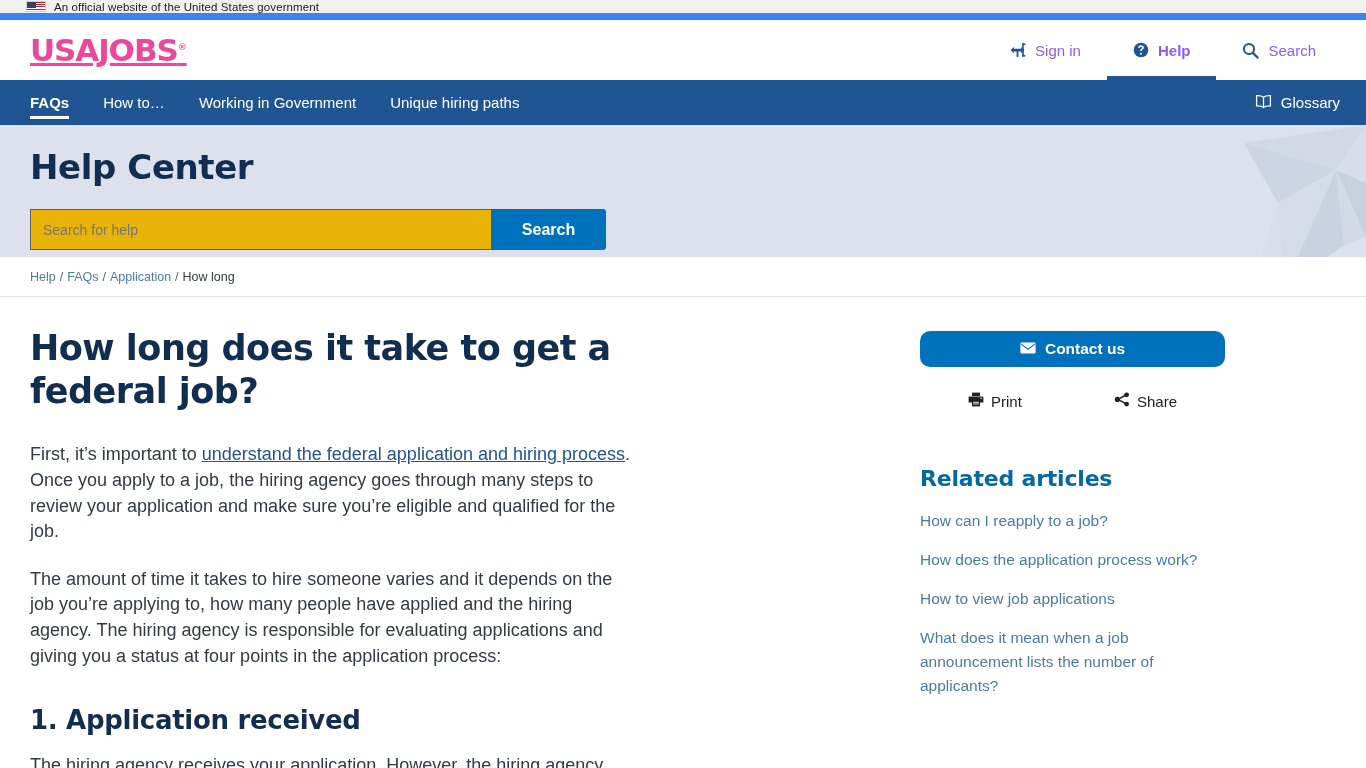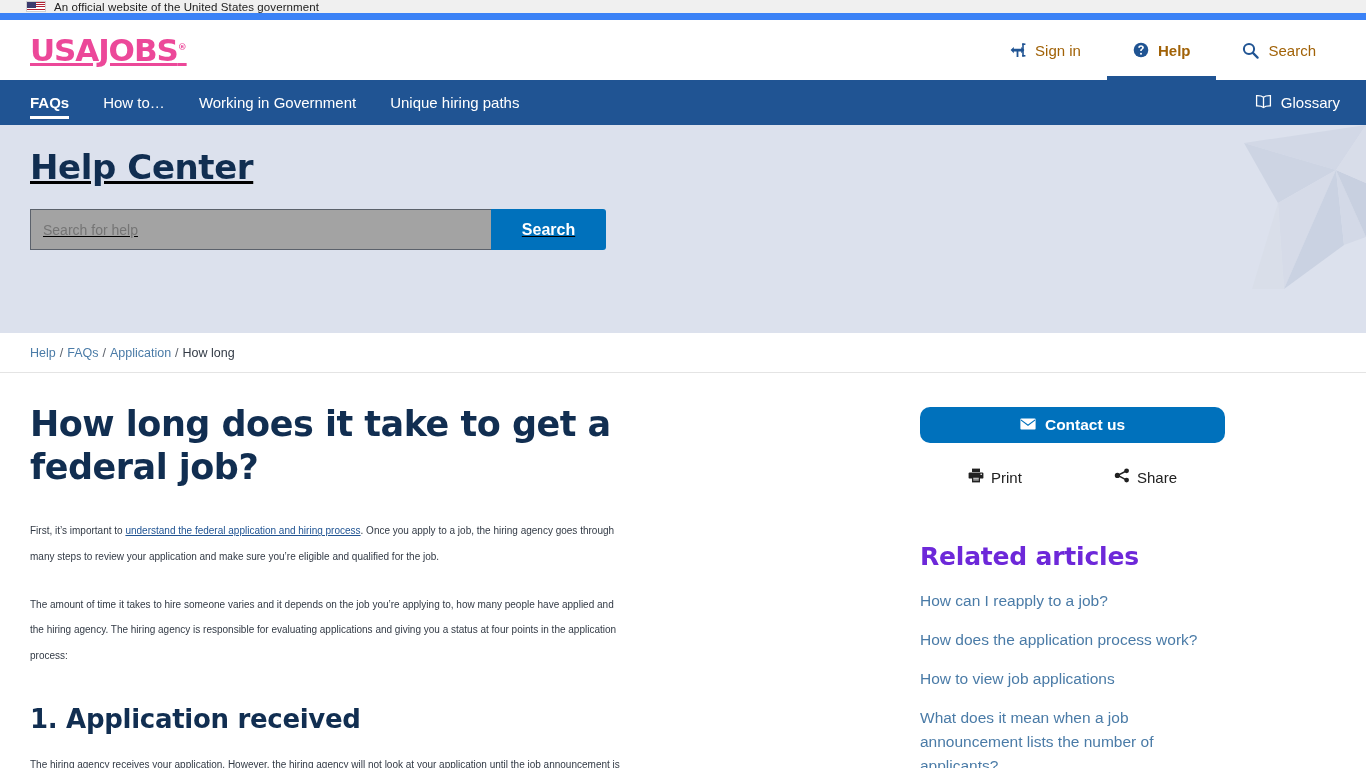--- a/index.html
+++ b/index.html
@@ -85,21 +85,21 @@
     display: flex;
     align-items: stretch;
     height: 60px;
     padding-right: 24px;
   }
   .header-link {
     display: flex;
     align-items: center;
     gap: 9px;
     padding: 0 26px;
-    color: #a16207;
+    color: #8b5cf6;
     font-size: 15px;
     text-decoration: none;
     cursor: pointer;
     position: relative;
     height: 60px;
   }
   .header-link.is-active {
     font-weight: 700;
   }
   .header-link.is-active::after {
@@ -144,46 +144,45 @@
     align-items: center;
   }
   .nav-right .nav-item {
     margin-right: 0;
     gap: 9px;
   }
 
   
   .hero {
     background: #dce1ed;
-    height: 208px;
+    height: 132px;
     position: relative;
     overflow: hidden;
     padding: 22px 0 0 30px;
-    text-decoration: underline;
   }
   .hero-title {
     font-size: 34px;
     font-weight: 700;
     color: #112e51;
     margin: 0 0 22px 0;
     letter-spacing: -0.4px;
     font-family: "DejaVu Sans", sans-serif;
   }
   .search-row {
     display: flex;
     width: 576px;
     height: 41px;
     position: relative;
     z-index: 2;
   }
   .search-input {
     flex: 1;
     border: 1px solid #5b616b;
     border-right: none;
-    background: #a3a3a3;
+    background: #eab308;
     font-size: 14px;
     padding: 0 12px;
     color: #323a45;
     outline: none;
     font-family: "Liberation Sans", sans-serif;
     border-radius: 0;
   }
   .search-input::placeholder { color: #757575; }
   .search-btn {
     width: 115px;
@@ -235,21 +234,21 @@
     font-size: 35px;
     line-height: 1.22;
     font-weight: 700;
     color: #112e51;
     margin: 0 0 30px 0;
     letter-spacing: -0.5px;
     max-width: 590px;
     font-family: "DejaVu Sans", sans-serif;
   }
   .article-p {
-    font-size: 10px;
+    font-size: 18px;
     line-height: 25.6px;
     color: #323a45;
     margin: 0 0 22px 0;
     max-width: 600px;
   }
   .inline-link {
     color: #205493;
     text-decoration: underline;
     cursor: pointer;
   }
@@ -294,23 +293,23 @@
   .util-link {
     display: flex;
     align-items: center;
     gap: 7px;
     font-size: 15px;
     color: #212121;
     text-decoration: none;
     cursor: pointer;
   }
   .related-h {
-    font-size: 25px;
-    font-weight: 700;
-    color: #6d28d9;
+    font-size: 22px;
+    font-weight: 700;
+    color: #0369a1;
     margin: 56px 0 18px 0;
     letter-spacing: -0.2px;
     font-family: "DejaVu Sans", sans-serif;
   }
   .related-link {
     display: block;
     font-size: 15.5px;
     line-height: 24px;
     color: #4a7ba7;
     text-decoration: none;

